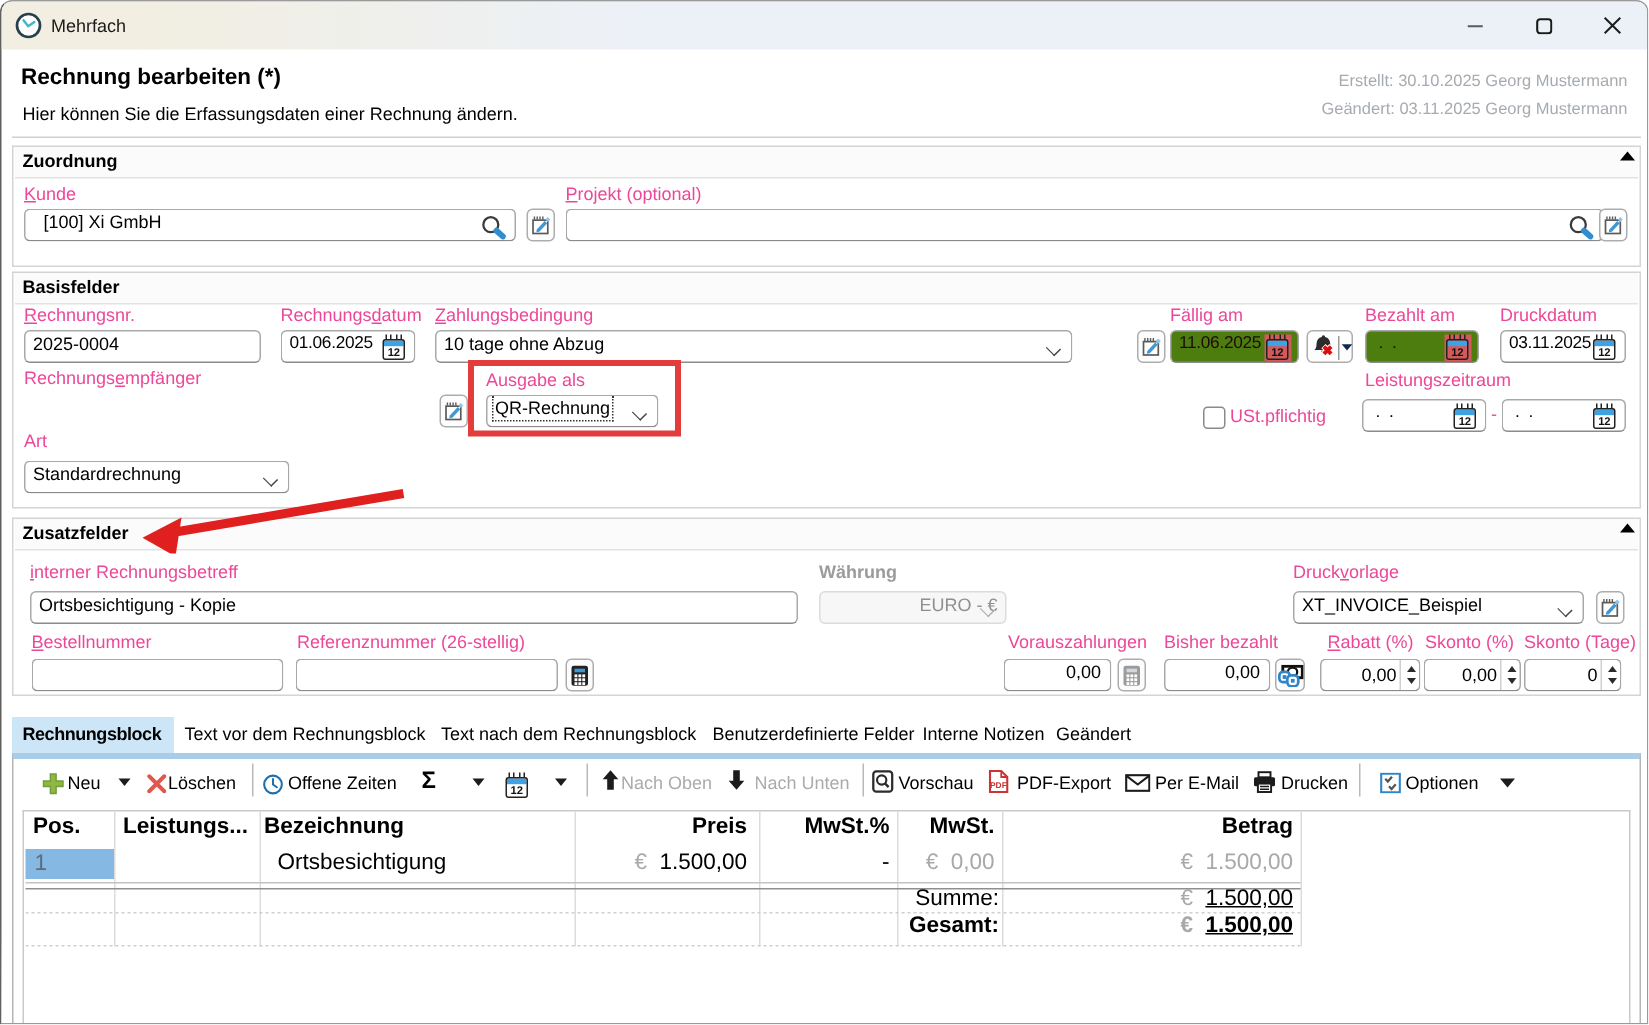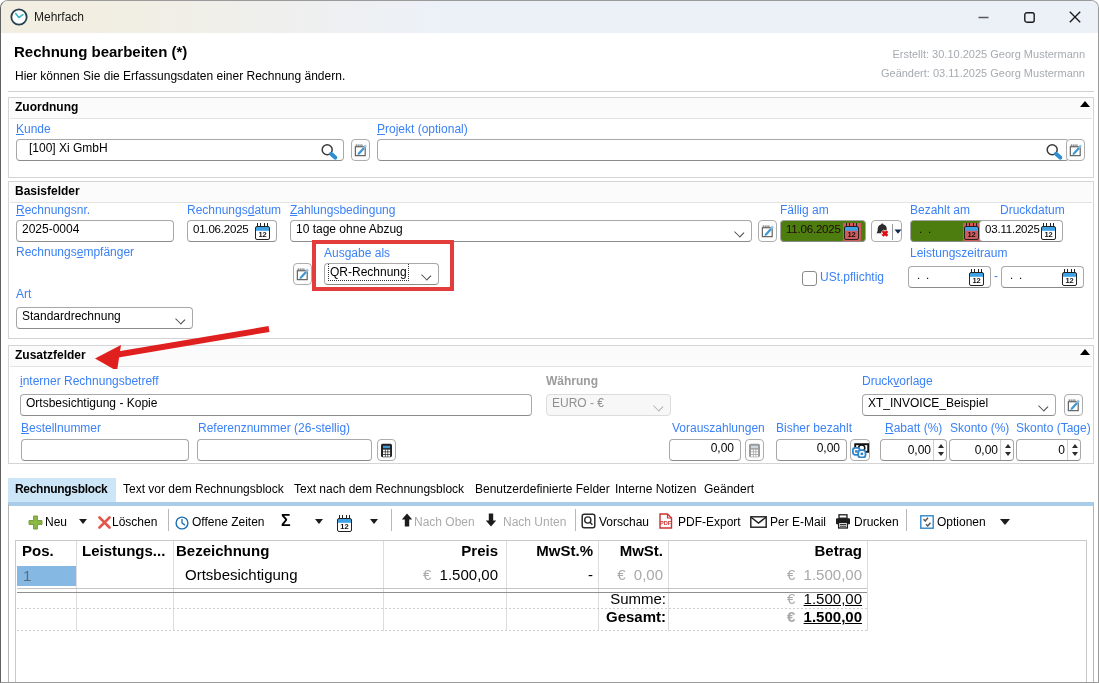--- a/index.html
+++ b/index.html
@@ -20,21 +20,21 @@
 #hdr-sub { left:14px; top:68px; font-size:12px; color:#000; }
 .meta { right:13px; font-size:11px; color:#a6abb1; text-align:right; }
 
 
 .box { border:1px solid #d4d4d4; background:#fff; }
 .boxhdr { position:absolute; left:1px; right:1px; top:0; height:21px; background:#fbfbfb;
   border-bottom:1px solid #e3e3e3; font-size:12px; font-weight:bold; color:#000;
   padding:1.5px 0 0 5px; }
 .coltri { position:absolute; top:3px; right:2px; width:0; height:0;
   border-left:5px solid transparent; border-right:5px solid transparent; border-bottom:6px solid #000; }
-.lbl { position:absolute; font-size:12px; color:#3b82f6; white-space:nowrap; }
+.lbl { position:absolute; font-size:12px; color:#ec4899; white-space:nowrap; }
 .lbl.dis { color:#9b9b9b;font-weight:bold; }
 .inp { position:absolute; height:22px; background:#fff; border:1px solid #a8a8a8;
   border-bottom-color:#8b8b8b; border-radius:4px; font-size:12px; color:#000;
   padding:0.5px 5px 0 5px; white-space:nowrap; overflow:hidden; }
 .inp.num { text-align:right; padding-right:6px; }
 .ibtn { position:absolute; width:19px; height:22px; background:#fdfdfd; border:1px solid #adadad;
   border-radius:4px; display:flex; align-items:center; justify-content:center; }
 .inp.red { background:#4d7c0f; color:#200a0a; }
 .inp.red .calico { background-color:#d25a5a; }
 .ddchev { position:absolute; right:6px; top:8px; width:9px; height:6px;
@@ -51,21 +51,21 @@
     linear-gradient(#222,#222) 2.5px 0/1.2px 3px no-repeat,
     linear-gradient(#222,#222) 6px 0/1.2px 3px no-repeat,
     linear-gradient(#222,#222) 9.5px 0/1.2px 3px no-repeat,
     linear-gradient(#222,#222) 13px 0/1.2px 3px no-repeat,
     linear-gradient(#3ea2e5,#3ea2e5) 2px 4.2px/13px 3.8px no-repeat;
 }
 .calico::after { content:"12"; position:absolute; left:1px; top:3px; width:15px; height:14px;
   border:1.4px solid #222; border-radius:2px; font-size:7.5px; font-weight:bold; color:#111;
   text-align:center; padding-top:4px; line-height:7px; box-sizing:border-box; }
 .focusbox { outline:1px dotted #333; outline-offset:1px; }
-.inp.dis { background:#f7f7f7; border-color:#dcdcdc; color:#8f8f8f; }
+.inp.dis { background:#f7f7f7; border-color:#dcdcdc; color:#8f8f8f;text-align:right; }
 .spin { position:absolute; height:22px; background:#fff; border:1px solid #a8a8a8; border-bottom-color:#8b8b8b;
   border-radius:4px; font-size:12px; }
 .spin .sv { position:absolute; left:0; right:15px; top:3px; text-align:right; }
 .spin .sbtns { position:absolute; right:0; top:0; bottom:0; width:13px; border-left:1px solid #cfcfcf; }
 .spin .su, .spin .sd { position:absolute; left:3.5px; width:0; height:0;
   border-left:3px solid transparent; border-right:3px solid transparent; }
 .spin .su { top:4px; border-bottom:4.5px solid #2b2b2b; }
 .spin .sd { bottom:4px; border-top:4.5px solid #2b2b2b; }
 .tabact { background:#cde6f7; }
 .tabt { font-size:12px; color:#000; }
@@ -162,21 +162,21 @@
     <div class="boxhdr">Basisfelder</div>
     <div class="lbl" style="left:7px; top:21px;"><u>R</u>echnungsnr.</div>
     <div class="lbl" style="left:178px; top:21px;">Rechnungs<u>d</u>atum</div>
     <div class="lbl" style="left:281px; top:21px;"><u>Z</u>ahlungsbedingung</div>
     <div class="lbl" style="left:771px; top:21px;">Fällig am</div>
     <div class="lbl" style="left:901px; top:21px;">Bezahlt am</div>
     <div class="lbl" style="left:991px; top:21px;">Druckdatum</div>
 
     <div class="inp" style="left:7px; top:38px; width:158px;">2025-0004</div>
     <div class="inp dt" style="left:178px; top:38px; width:90px;">01.06.2025<span class="calico"></span></div>
-    <div class="inp" style="left:281px; top:38px; width:462px;">10 tage ohne Abzug<span class="ddchev"></span></div>
+    <div class="inp" style="left:281px; top:38px; width:425px;">10 tage ohne Abzug<span class="ddchev"></span></div>
     <div class="ibtn" style="left:749px; top:38px;">
         <svg width="15" height="15" viewBox="0 0 16 16">
       <rect x="2.5" y="4" width="10.5" height="9.5" fill="#fff" stroke="#5a5a5a" stroke-width="1.2"></rect>
       <g stroke="#5a5a5a" stroke-width="1">
             <line x1="3.5" y1="1.5" x2="3.5" y2="3.5"></line>
             <line x1="5.5" y1="1.5" x2="5.5" y2="3.5"></line>
             <line x1="7.5" y1="1.5" x2="7.5" y2="3.5"></line>
             <line x1="9.5" y1="1.5" x2="9.5" y2="3.5"></line>
           </g>
       <path d="M5.2 10.6 L10.8 4.6 L12.6 6.2 L7 12.2 L4.8 12.7 Z" fill="#3f97d4"></path>
@@ -188,21 +188,21 @@
       <svg width="31" height="20" viewBox="0 0 31 20" style="position:absolute; left:0; top:1px;">
         <path d="M9.2 2.6 a1.1 1.1 0 0 1 2.2 0 c2.1 .5 3.3 2.1 3.4 4.4 0 2.5 .5 3.5 1.5 4.3 H4.2 c1-.8 1.5-1.8 1.5-4.3 C5.8 4.7 7 3.1 9.2 2.6 z" fill="#2b2b2b"></path>
         <path d="M8.7 11.9 a1.6 1.6 0 0 0 3 0 z" fill="#2b2b2b"></path>
         <line x1="20.5" y1="2" x2="20.5" y2="18" stroke="#9a9a9a" stroke-width="1"></line>
         <path d="M22.5 7.5 h7 l-3.5 4.2 z" fill="#10284d"></path>
         <path d="M10.3 8.8 l5.4 5.4 M15.7 8.8 l-5.4 5.4" stroke="#fff" stroke-width="4"></path>
         <path d="M10.6 9.1 l4.8 4.8 M15.4 9.1 l-4.8 4.8" stroke="#e00b0b" stroke-width="2.7"></path>
       </svg>
     </div>
     <div class="inp red dt" style="left:901px; top:38px; width:76px;"><span class="dots">.&nbsp;&nbsp;.</span><span class="calico"></span></div>
-    <div class="inp dt" style="left:970px; top:38px; width:84px;">03.11.2025<span class="calico"></span></div>
+    <div class="inp dt" style="left:991px; top:38px; width:84px;">03.11.2025<span class="calico"></span></div>
 
     <div class="lbl" style="left:7px; top:63px;">Rechnungs<u>e</u>mpfänger</div>
     <div class="lbl" style="left:315px; top:64px;">Ausgabe als</div>
     <div class="lbl" style="left:901px; top:64px;">Leistungszeitraum</div>
 
     <div class="ibtn" style="left:284px; top:81px;">
         <svg width="15" height="15" viewBox="0 0 16 16">
       <rect x="2.5" y="4" width="10.5" height="9.5" fill="#fff" stroke="#5a5a5a" stroke-width="1.2"></rect>
       <g stroke="#5a5a5a" stroke-width="1">
             <line x1="3.5" y1="1.5" x2="3.5" y2="3.5"></line>

